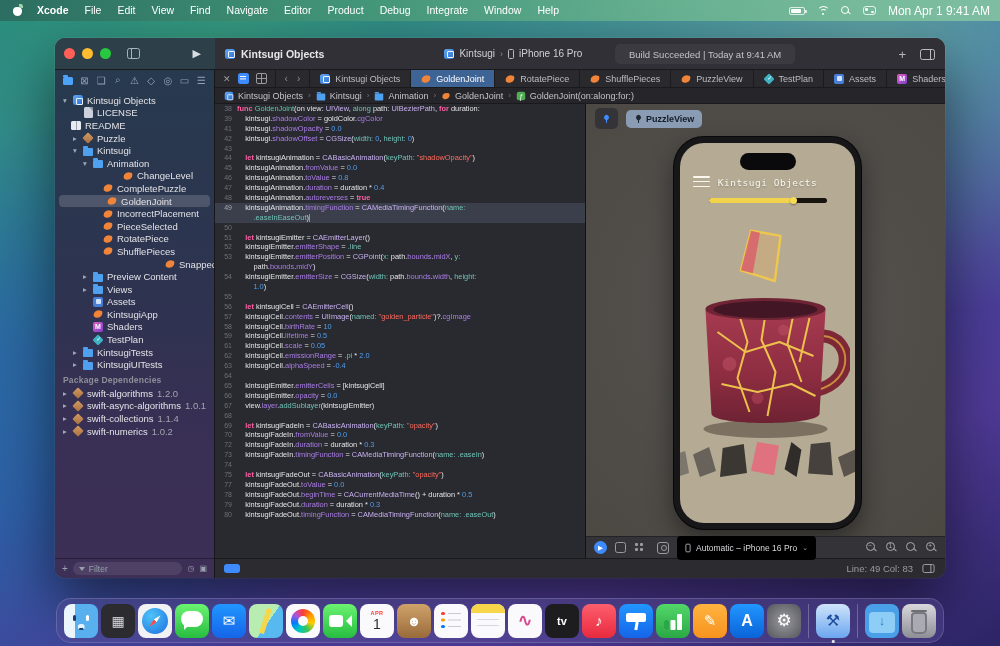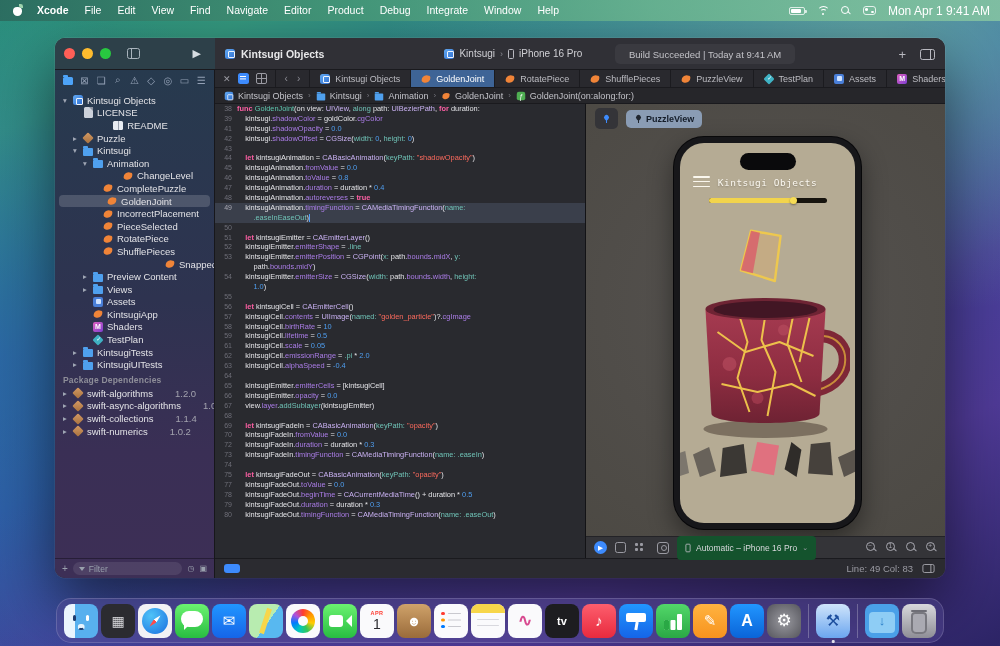--- a/index.html
+++ b/index.html
@@ -56,21 +56,21 @@
   .main{flex:1;display:flex;min-height:0}
   .navigator{width:160px;flex:none;display:flex;flex-direction:column;background:linear-gradient(180deg,#273a4e 0%,#2e3350 45%,#3a2f55 75%,#3d2f56 100%);border-right:1px solid #17171b}
   .navstrip{height:20px;flex:none;display:flex;align-items:center;gap:7px;padding:0 8px;font-size:10px;color:#93a0b5}
   .navstrip .ns{width:12px;text-align:center}
   .nfold{width:12px;height:8px;background:#4da3f8;border-radius:1.5px;position:relative;margin-top:2px}
   .nfold::before{content:'';position:absolute;left:0;top:-2px;width:5px;height:2px;background:#4da3f8;border-radius:1px 1px 0 0}
   .tree{flex:1;overflow:hidden;padding-top:4px;font-size:9.5px;color:#e2e2e6}
   .trow{height:12.6px;display:flex;align-items:center;gap:4px;padding-right:4px;white-space:nowrap}
   .trow.selected{background:rgba(255,255,255,.16);border-radius:4px;margin:0 4px}
   .trow .disc{width:8px;flex:none;color:#9fa6b4;font-size:7.5px;text-align:center}
-  .trow .ver{color:#a3a3ae;margin-left:18px}
+  .trow .ver{color:#a3a3ae;margin-left:0}
   .sectionhdr{height:16px;display:flex;align-items:flex-end;padding:0 8px 2px;font-size:8.5px;font-weight:bold;color:#8e8e99;letter-spacing:.2px}
   .filterbar{height:20px;flex:none;display:flex;align-items:center;gap:5px;padding:0 7px;border-top:1px solid rgba(0,0,0,.35);color:#9aa0ad;font-size:10px}
   .ffield{flex:1;height:13px;background:rgba(255,255,255,.09);border-radius:7px;display:flex;align-items:center;gap:4px;padding:0 6px;color:#98a0ac;font-size:8.5px}
   .funnel{width:0;height:0;border-left:3px solid transparent;border-right:3px solid transparent;border-top:4px solid #98a0ac}
   .fbicons{display:flex;gap:5px;font-size:8px}
   
   .mi{display:inline-block;width:10px;height:10px;position:relative;flex:none}
   .mi-app{background:linear-gradient(135deg,#63aaf2,#2f6fd2);border-radius:2.5px}
   .mi-app::before{content:'';position:absolute;left:2.5px;top:2.5px;width:5px;height:5px;border:1px solid rgba(255,255,255,.9);border-radius:1px}
   .mi-doc{background:#ccd1db;border-radius:1.5px;height:11px;width:9px;margin:0 .5px}
@@ -142,21 +142,21 @@
   .shards{position:absolute;left:-6px;top:299px;display:flex;align-items:flex-end;gap:4px}
   .shard{display:block}
   
   .pvbar{height:22px;flex:none;background:#343438;border-top:1px solid #232327;display:flex;align-items:center;padding:0 8px;gap:8px;color:#b9b9c0}
   .livebtn{width:13px;height:13px;border-radius:50%;background:#3d8bfd;color:#fff;font-size:6.5px;display:flex;align-items:center;justify-content:center}
   .modeic{width:11px;height:11px;border:1.2px solid #9a9aa2;border-radius:2.5px}
   .varic{width:11px;height:11px;position:relative}
   .varic::before{content:'';position:absolute;left:1px;top:1px;width:3.2px;height:3.2px;background:#9a9aa2;border-radius:1px;box-shadow:5px 0 0 #9a9aa2,0 5px 0 #9a9aa2,5px 5px 0 #9a9aa2}
   .devic{width:12px;height:12px;border:1.2px solid #9a9aa2;border-radius:3px;position:relative;margin-left:4px}
   .devic::before{content:'';position:absolute;left:2.6px;top:2.6px;width:4px;height:4px;border:1.2px solid #9a9aa2;border-radius:50%}
-  .devpill{height:16px;background:#14532d;border-radius:4px;display:flex;align-items:center;gap:5px;padding:12px 8px;font-size:8.5px;color:#d8d8dc}
+  .devpill{height:16px;background:#000000;border-radius:4px;display:flex;align-items:center;gap:5px;padding:12px 8px;font-size:8.5px;color:#d8d8dc}
   .devpill .phoneglyph{transform:scale(.85)}
   .chev{font-size:7px;color:#a0a0a8}
   .zoomgrp{margin-left:auto;display:flex;gap:9px}
   .zic{width:11px;height:11px;position:relative}
   .zic::before{content:'';position:absolute;left:0;top:0;width:7px;height:7px;border:1.2px solid #a8a8b0;border-radius:50%}
   .zic::after{content:'';position:absolute;left:7.4px;top:7.4px;width:3.6px;height:1.2px;background:#a8a8b0;transform:rotate(45deg)}
   .zic b{position:absolute;left:0;top:-.5px;width:8.5px;text-align:center;font-size:6.5px;color:#a8a8b0;font-weight:normal}
   
   .statusbar{height:20px;flex:none;background:#2b2b30;border-top:1px solid #1a1a1e;display:flex;align-items:center;padding:0 9px;gap:8px}
   .bpill{width:16px;height:9px;background:#3d8bfd;border-radius:3px}
@@ -296,21 +296,21 @@
           <div class="trow" style="padding-left: 6px;">
             <span class="disc">▾</span>
             <span class="mi mi-app"></span>
             <span>Kintsugi Objects</span>
           </div>
           <div class="trow" style="padding-left: 16px;">
             <span class="disc"></span>
             <span class="mi mi-doc"></span>
             <span>LICENSE</span>
           </div>
-          <div class="trow" style="padding-left: 4px; justify-content: center;">
+          <div class="trow" style="padding-left: 4px;">
             <span class="disc"></span>
             <span class="mi mi-book"></span>
             <span>README</span>
           </div>
           <div class="trow" style="padding-left: 16px;">
             <span class="disc">▸</span>
             <span class="mi mi-pkg"></span>
             <span>Puzzle</span>
           </div>
           <div class="trow" style="padding-left: 16px;">

